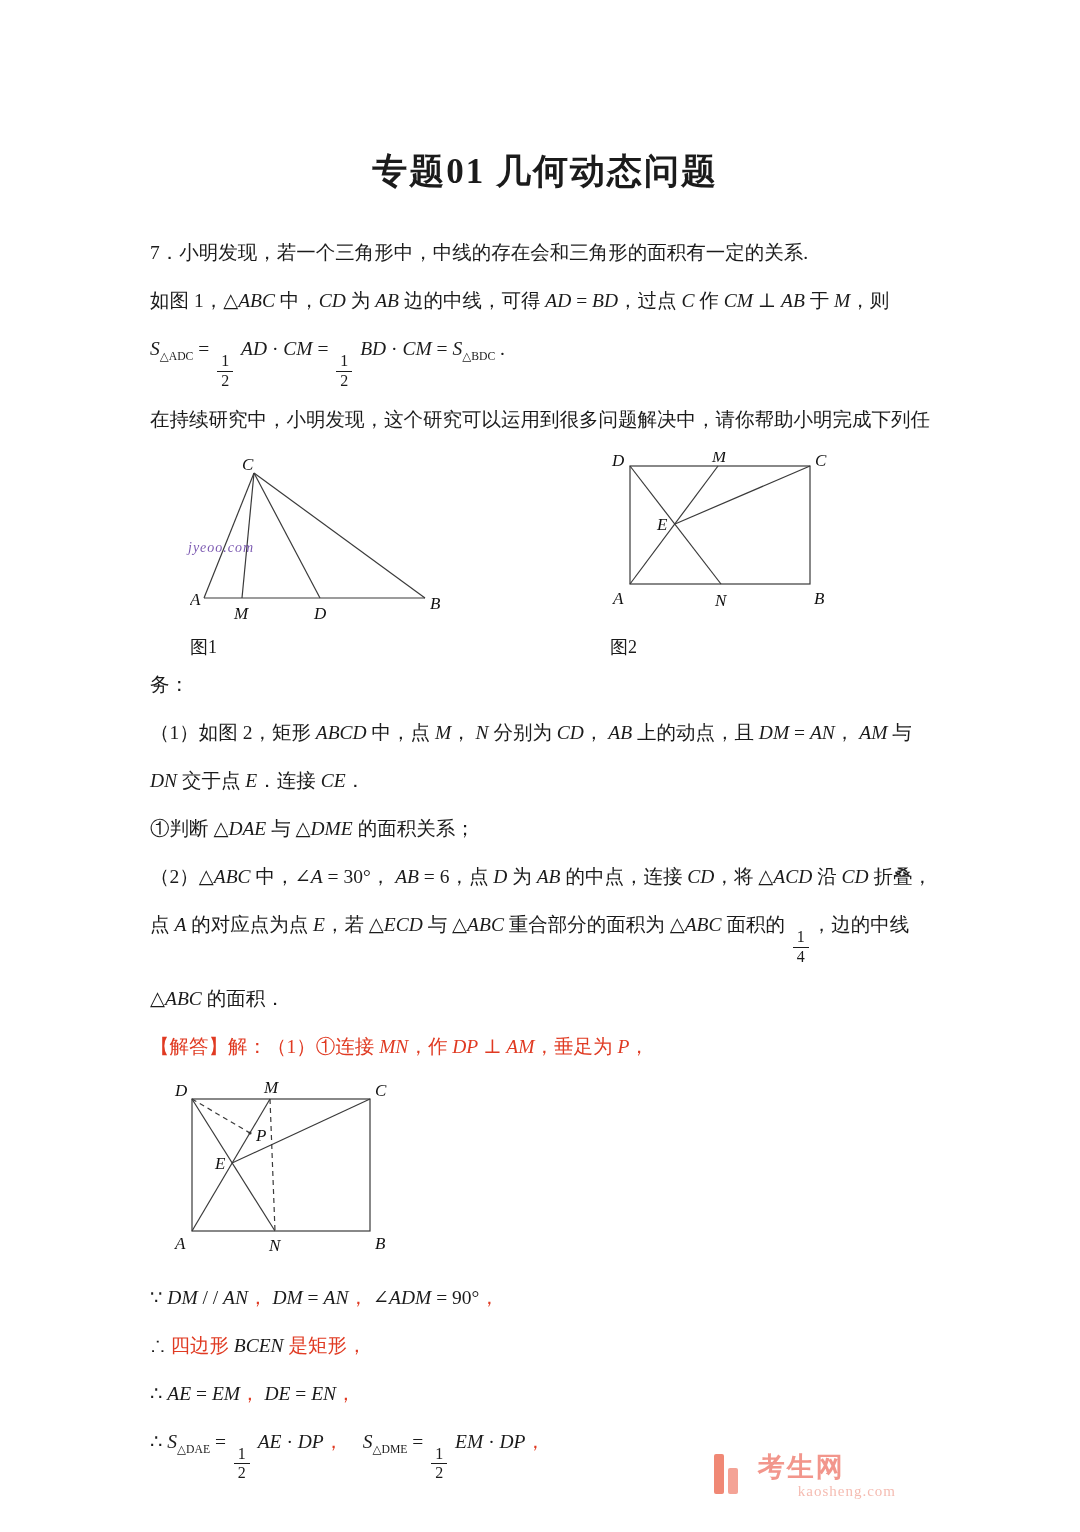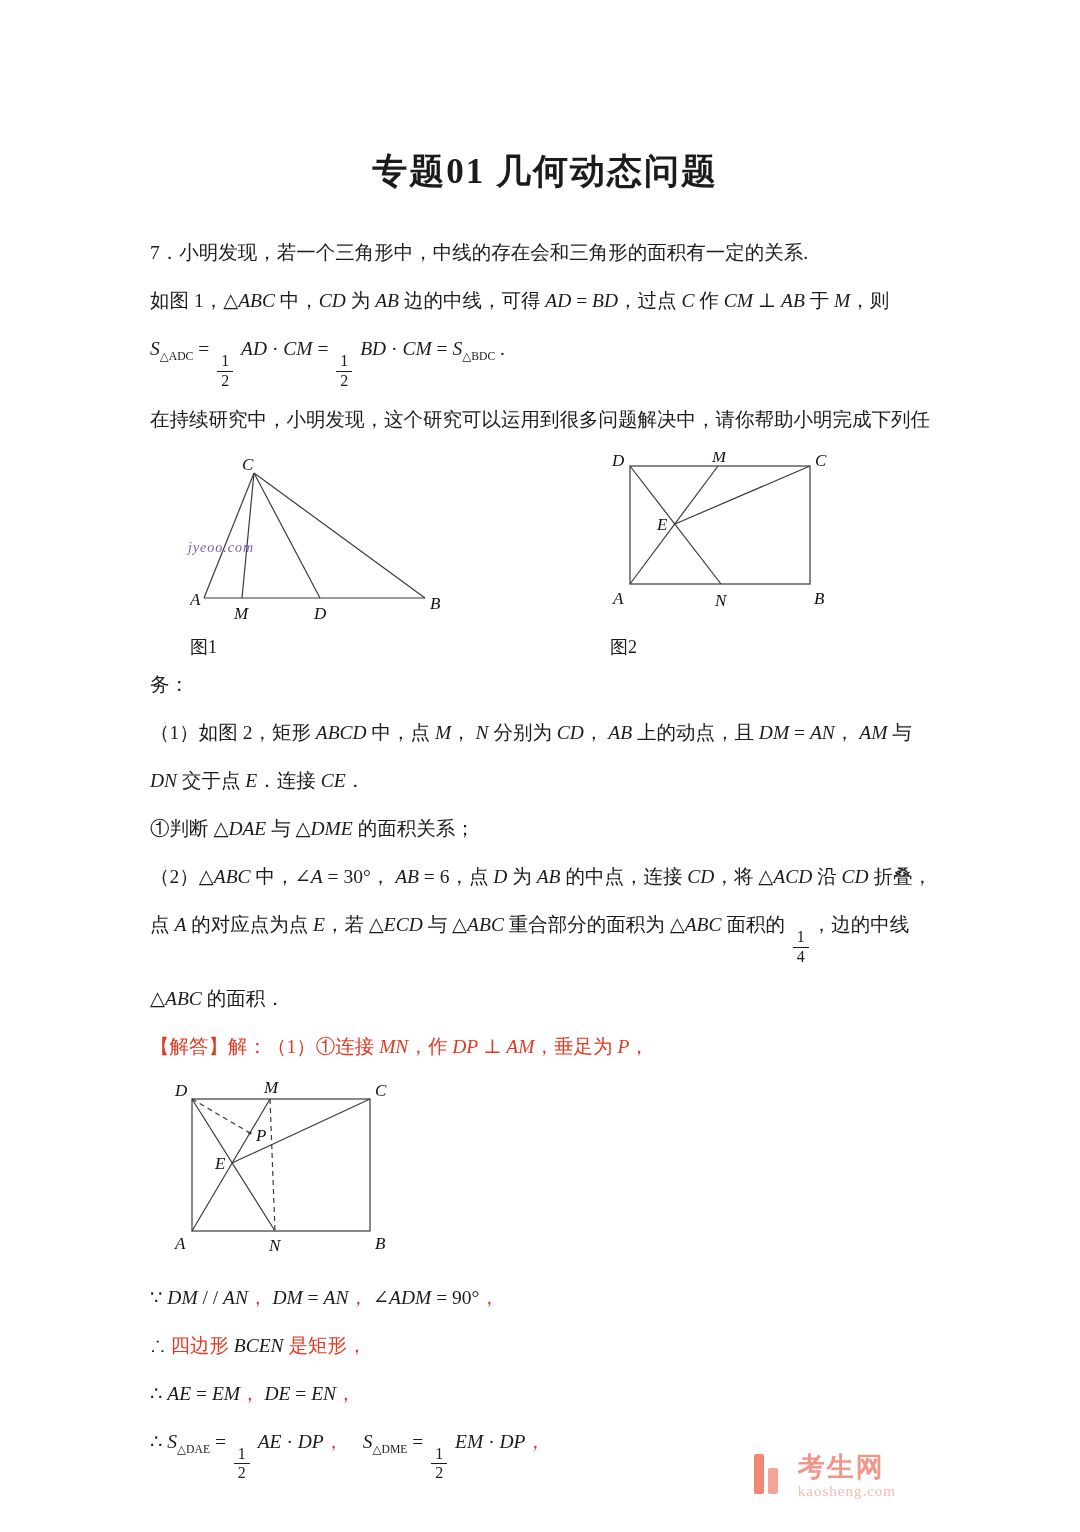--- a/index.html
+++ b/index.html
@@ -53,21 +53,21 @@
   }
   .site-watermark{
     position:absolute;right:52px;top:1452px;
     display:flex;align-items:flex-start;gap:10px;
   }
   .ks-logo{position:relative;width:34px;height:44px;}
   .ks-logo .bar1{position:absolute;left:0;top:2px;width:10px;height:40px;background:#f08875;border-radius:2px;}
   .ks-logo .bar2{position:absolute;left:14px;top:16px;width:10px;height:26px;background:#f4a396;border-radius:2px;}
   .wm-text{display:flex;flex-direction:column;line-height:1.15;}
   .wm-name{font-size:27px;color:#f2968c;font-weight:bold;letter-spacing:2px;}
-  .wm-url{font-size:15px;color:#f5bcb2;letter-spacing:1px;}
+  .wm-url{font-size:15px;color:#f5bcb2;letter-spacing:1px;margin-left:40px;}
 </style>
 </head>
 <body>
 
 <div class="page">
   <div class="content">
 
     <h1 class="title">专题01 几何动态问题</h1>
 
     <p class="line"><span>7．小明发现，若一个三角形中，中线的存在会和三角形的面积有一定的关系.</span></p>

